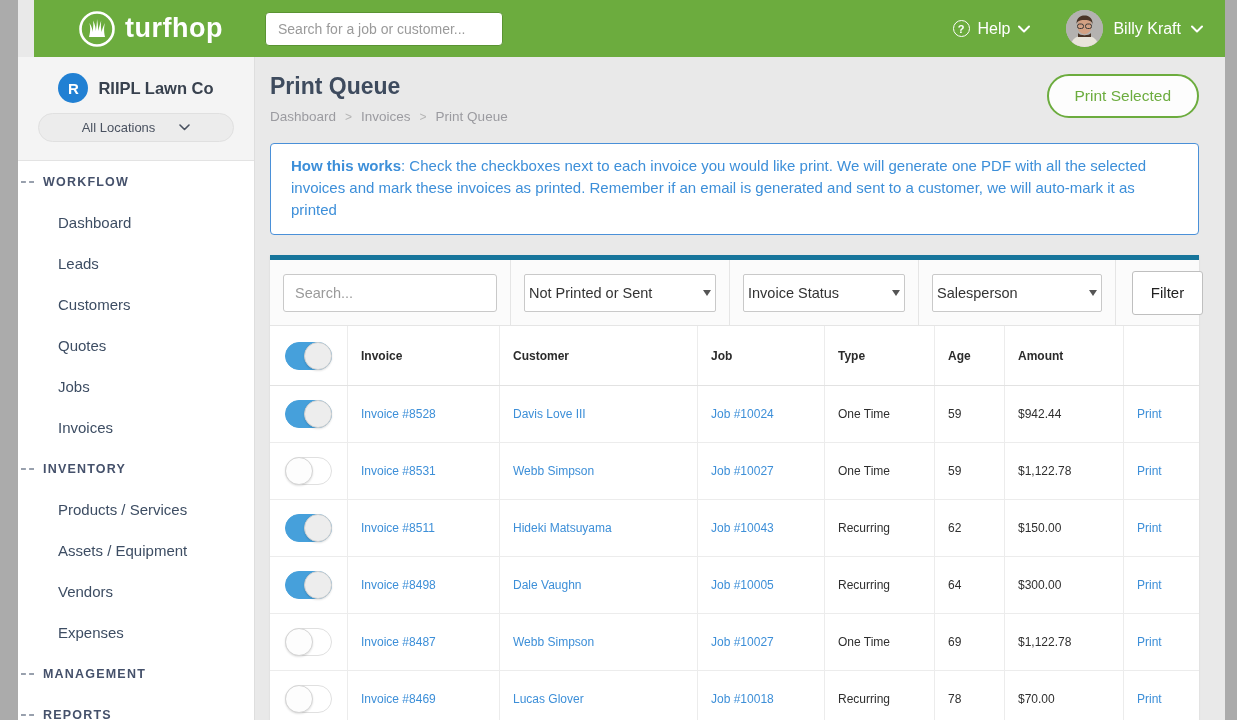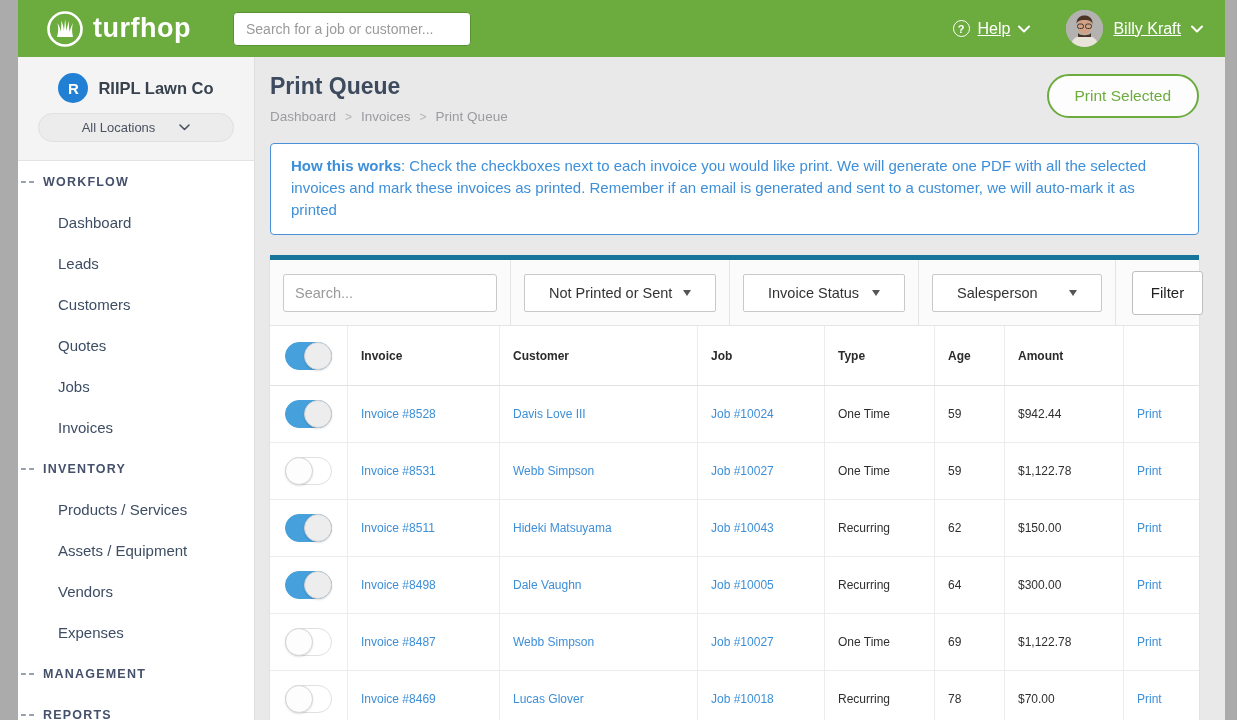--- a/index.html
+++ b/index.html
@@ -7,40 +7,40 @@
   body {
     font-family:"Liberation Sans","DejaVu Sans",sans-serif;
     background:#e9e9e9; position:relative; color:#333;
   }
   
   .left-gutter  { position:absolute; left:0; top:0; width:18px; height:720px; background:#ababab; z-index:50; }
   .right-scroll { position:absolute; right:0; top:0; width:12px; height:720px; background:#ababab; z-index:50; }
 
   
   .app-header {
-    position:absolute; left:2px; right:12px; top:0; height:57px;
+    position:absolute; left:34px; right:12px; top:0; height:57px;
     background:var(--brand-green,#6cac3e);
     display:flex; align-items:center; z-index:20;
   }
   .logo-wrap { display:flex; align-items:center; gap:9px; margin-left:44px; }
   .logo-text { color:#fff; font-size:27px; font-weight:700; letter-spacing:.5px; }
   .hdr-search {
     margin-left:42px; width:238px; height:34px; border:1px solid #5a9332; border-radius:4px;
     padding:0 12px; font-size:14px; color:#444; background:#fff; outline:none;
     font-family:inherit;
   }
   .hdr-search::placeholder { color:#9a9a9a; }
   .hdr-right { margin-left:auto; display:flex; align-items:center; gap:10px; padding-right:22px; }
   .help-group { display:flex; align-items:center; gap:8px; color:#fff; cursor:pointer; margin-right:26px; }
   .help-circle {
     width:17px; height:17px; border:1.5px solid #fff; border-radius:50%;
     display:flex; align-items:center; justify-content:center;
     font-size:11px; font-weight:700; color:#fff;
   }
-  .hdr-label { font-size:16px; color:#fff;text-decoration:underline; }
+  .hdr-label { font-size:16px; color:#fff; }
   .avatar { width:37px; height:37px; border-radius:50%; overflow:hidden; background:#b9b9b9; flex:0 0 auto; }
   .user-group { display:flex; align-items:center; gap:10px; cursor:pointer; }
 
   
   .sidebar {
     position:absolute; left:18px; top:57px; width:237px; bottom:0;
     background:#fff; border-right:1px solid #dedede; z-index:10;
   }
   .sidebar-top {
     height:104px; background:#f4f4f4; border-bottom:1px solid #e3e3e3;
@@ -107,21 +107,21 @@
   .filter-group { display:flex; align-items:center; height:100%; padding:0 13px; }
   .filter-group + .filter-group { border-left:1px solid #e5e5e5; }
   .filter-search {
     width:214px; height:38px; border:1px solid #c9c9c9; border-radius:3px;
     padding:0 11px; font-size:14.5px; color:#444; outline:none; font-family:inherit;
   }
   .filter-search::placeholder { color:#9a9a9a; }
   .select-box {
     height:38px; border:1px solid #c9c9c9; border-radius:2px; background:#fff;
     display:flex; align-items:center; justify-content:space-between;
-    padding:0 24px; font-size:14.5px; color:#333; cursor:pointer;
+    padding:0 4px; font-size:14.5px; color:#333; cursor:pointer;
   }
   .sel-w1 { width:192px; } .sel-w2 { width:162px; } .sel-w3 { width:170px; }
   .sel-caret {
     width:0; height:0; border-left:4.5px solid transparent; border-right:4.5px solid transparent;
     border-top:6px solid #555; margin-left:10px;
   }
   .filter-btn-wrap { margin-left:auto; padding:0 16px; display:flex; align-items:center; height:100%; border-left:1px solid #e5e5e5; }
   .filter-btn {
     width:71px; height:44px; border:1px solid #bfbfbf; border-radius:3px;
     background:#fff; font-size:15px; color:#222; font-family:inherit; cursor:pointer;

